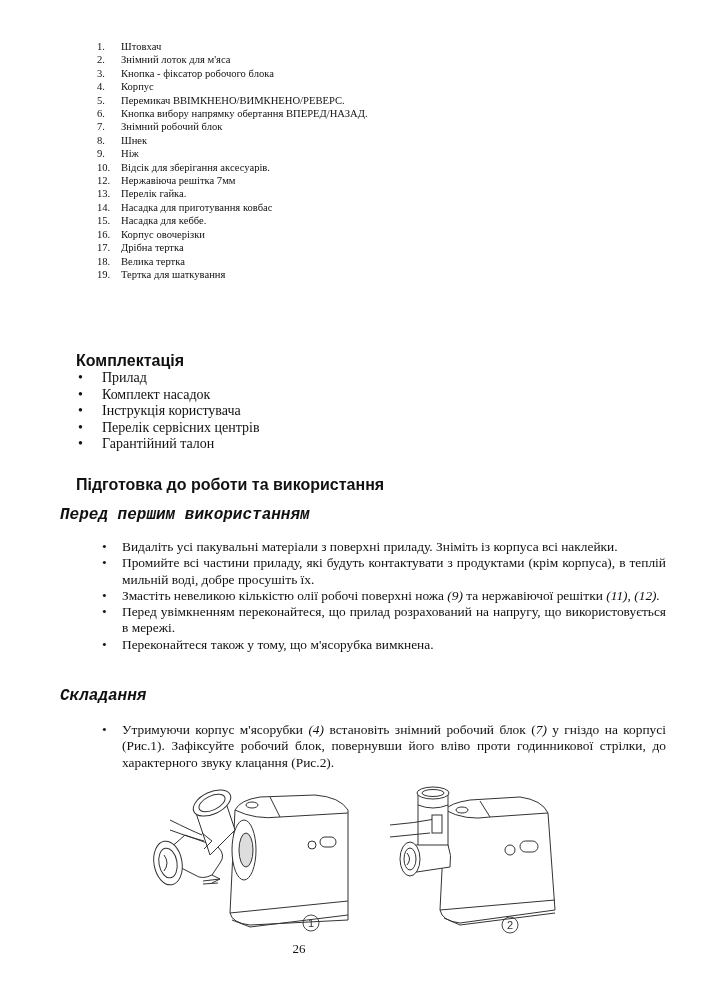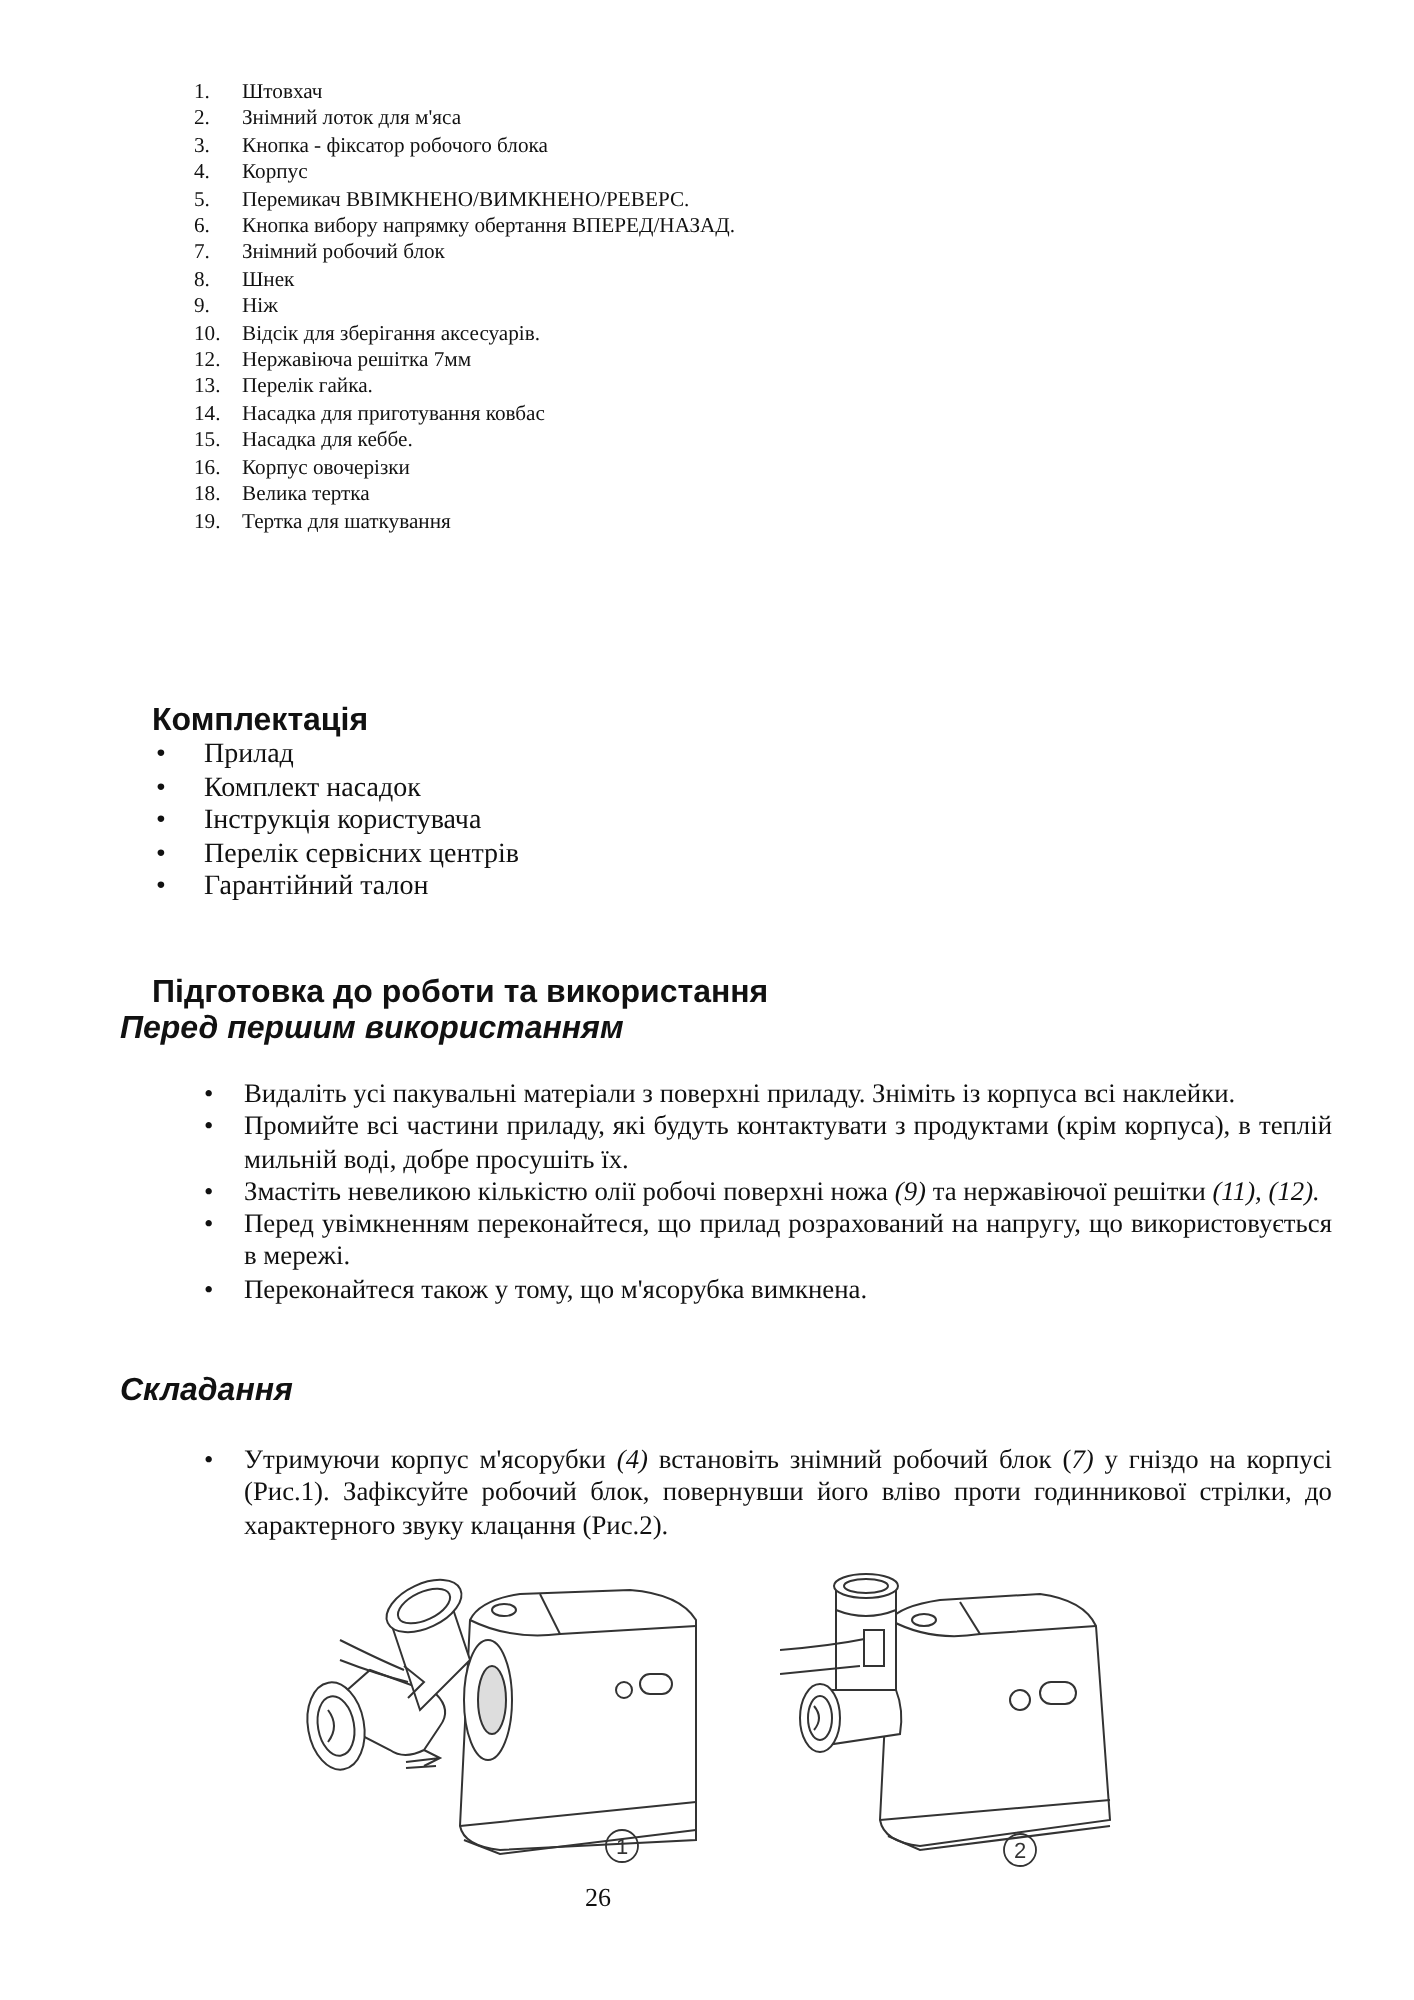--- a/index.html
+++ b/index.html
@@ -14,21 +14,21 @@
       font-size: 10.6px; line-height: 13.4px; }
     .parts li { position: relative; padding-left: 24px; white-space: nowrap; }
     .parts li .num { position: absolute; left: 0; top: 0; width: 20px; }
 
     h2.section {
       position: absolute; left: 60px; margin: 16px;
       font-family: "Liberation Sans", sans-serif; font-weight: bold; font-size: 16px;
     }
     h3.sub {
       position: absolute; left: 60px; margin: 0;
-      font-family: Liberation Sans, sans-serif; font-weight: bold; font-style: italic; font-size: 16px;
+      font-family: Liberation Mono, monospace; font-weight: bold; font-style: italic; font-size: 16px;
     }
 
     .kit { position: absolute; left: 78px; top: 370px; margin: 0; padding: 0; list-style: none;
       font-size: 14px; line-height: 16.5px; }
     .kit li { position: relative; padding-left: 24px; }
     .kit li .bullet { position: absolute; left: 0; top: 0; }
 
     .steps { position: absolute; left: 102px; width: 564px; margin: 0; padding: 0; list-style: none;
       font-size: 13.4px; line-height: 16.3px; text-align: justify; }
     .steps li { position: relative; padding-left: 20px; }
@@ -55,34 +55,35 @@
       <li><span class="num">6.</span><span>Кнопка  вибору напрямку обертання ВПЕРЕД/НАЗАД.</span></li>
       <li><span class="num">7.</span><span>Знімний робочий блок</span></li>
       <li><span class="num">8.</span><span>Шнек</span></li>
       <li><span class="num">9.</span><span>Ніж</span></li>
       <li><span class="num">10.</span><span>Відсік для зберігання аксесуарів.</span></li>
       <li><span class="num">12.</span><span>Нержавіюча решітка 7мм</span></li>
       <li><span class="num">13.</span><span>Перелік гайка.</span></li>
       <li><span class="num">14.</span><span>Насадка для приготування ковбас</span></li>
       <li><span class="num">15.</span><span>Насадка для кеббе.</span></li>
       <li><span class="num">16.</span><span>Корпус овочерізки</span></li>
+      <li><span class="num">17.</span><span>Дрібна тертка</span></li>
       <li><span class="num">18.</span><span>Велика тертка</span></li>
       <li><span class="num">19.</span><span>Тертка для шаткування</span></li>
     </ol>
 
   <h2 class="section" style="top:336px;">Комплектація</h2>
   <ul class="kit" id="kit-list">
       <li><span class="bullet">•</span><span>Прилад</span></li>
       <li><span class="bullet">•</span><span>Комплект насадок</span></li>
       <li><span class="bullet">•</span><span>Інструкція користувача</span></li>
       <li><span class="bullet">•</span><span>Перелік сервісних центрів</span></li>
       <li><span class="bullet">•</span><span>Гарантійний талон</span></li>
     </ul>
 
-  <h2 class="section" style="top:472px;text-align:center;">Підготовка до роботи та використання</h2>
+  <h2 class="section" style="top:460px;text-align:center;">Підготовка до роботи та використання</h2>
   <h3 class="sub" style="top:506px;">Перед першим використанням</h3>
   <ul class="steps" style="top:539px;" id="first-use-list">
       <li><span class="bullet">•</span><span>Видаліть усі пакувальні матеріали з поверхні приладу. Зніміть із корпуса всі наклейки.</span></li>
       <li><span class="bullet">•</span><span>Промийте всі частини приладу, які будуть контактувати з продуктами (крім корпуса), в теплій мильній воді, добре просушіть їх.</span></li>
       <li><span class="bullet">•</span><span>Змастіть невеликою кількістю олії робочі поверхні ножа </span><i>(9)</i><span> та нержавіючої решітки </span><i>(11), (12).</i></li>
       <li><span class="bullet">•</span><span>Перед увімкненням переконайтеся, що прилад розрахований на напругу, що використовується в мережі.</span></li>
       <li><span class="bullet">•</span><span>Переконайтеся також у тому, що м'ясорубка вимкнена.</span></li>
     </ul>
 
   <h3 class="sub" style="top:687px;">Складання</h3>

